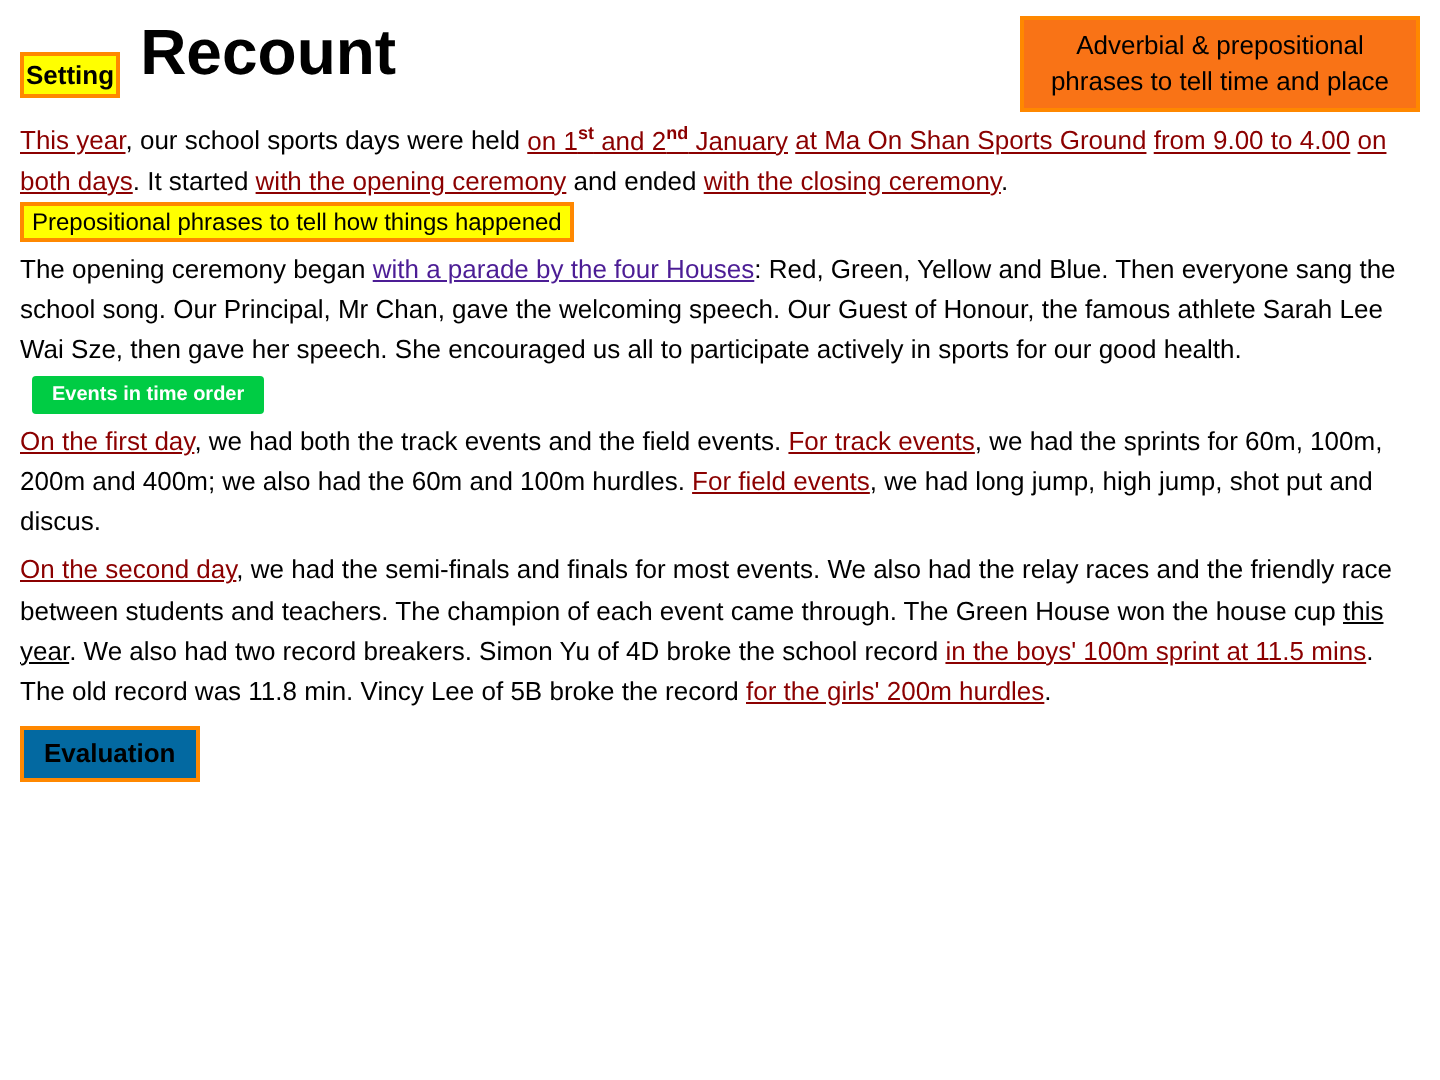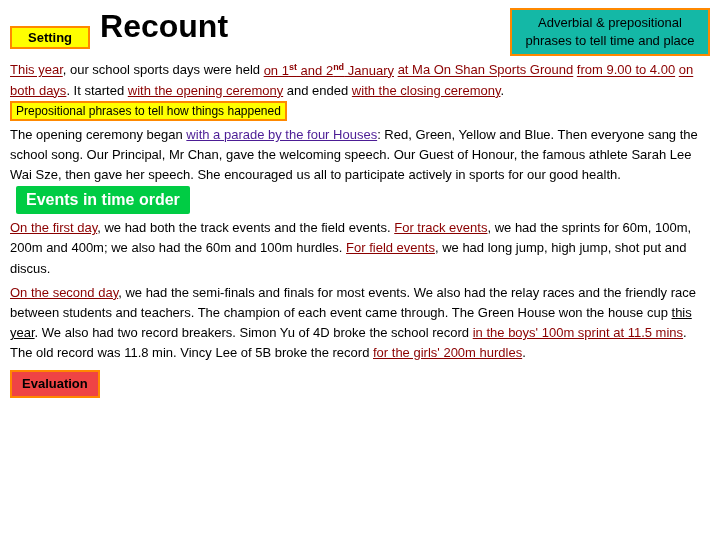--- a/index.html
+++ b/index.html
@@ -18,38 +18,38 @@
       padding: 8px 10px 8px 10px;
     }
     .header-row {
       display: flex;
       align-items: flex-start;
       margin-bottom: 4px;
     }
     .setting-box {
       background: #ffff00;
       border: 2px solid #ff8800;
-      padding: 2px 16px;
+      padding: 2px 1px;
       font-weight: bold;
       font-size: 13px;
       color: #000;
       margin-right: 10px;
       margin-top: 18px;
       white-space: nowrap;
     }
     .title {
       font-size: 32px;
       font-weight: bold;
       color: #000;
       flex: 1;
       text-align: left;
       margin-right: 0;
     }
     .adverbial-box {
-      background: #14b8a6;
+      background: #f97316;
       border: 2px solid #ff8800;
       padding: 4px 8px;
       font-size: 13px;
       color: #000;
       text-align: center;
       max-width: 200px;
       line-height: 1.4;
     }
     .content {
       font-size: 13px;
@@ -70,28 +70,28 @@
       padding: 1px 4px;
       font-size: 12px;
       color: #000;
       white-space: nowrap;
     }
     .events-box {
       display: inline-block;
       background: #00cc44;
       color: #fff;
       font-weight: bold;
-      font-size: 16px;
+      font-size: 10px;
       padding: 2px 10px;
       border-radius: 2px;
       margin-left: 6px;
     }
     .evaluation-box {
       display: inline-block;
-      background: #ef4444;
+      background: #0369a1;
       border: 2px solid #ff8800;
       padding: 2px 10px;
       font-weight: bold;
       font-size: 13px;
       color: #000;
       margin-top: 3px;
     }
     sup { font-size: 9px; font-weight: bold; }
   </style>
 </head>

